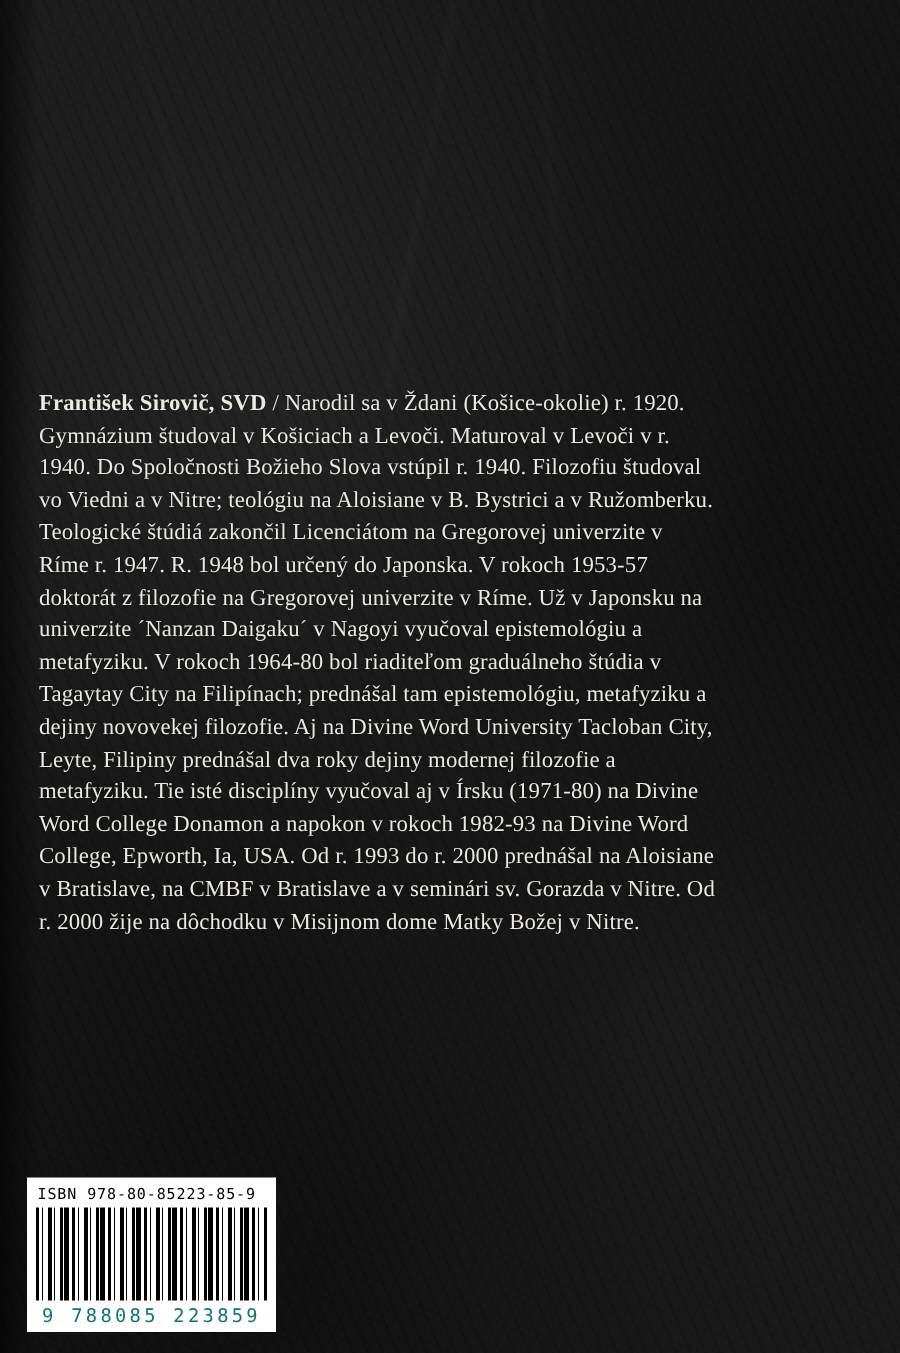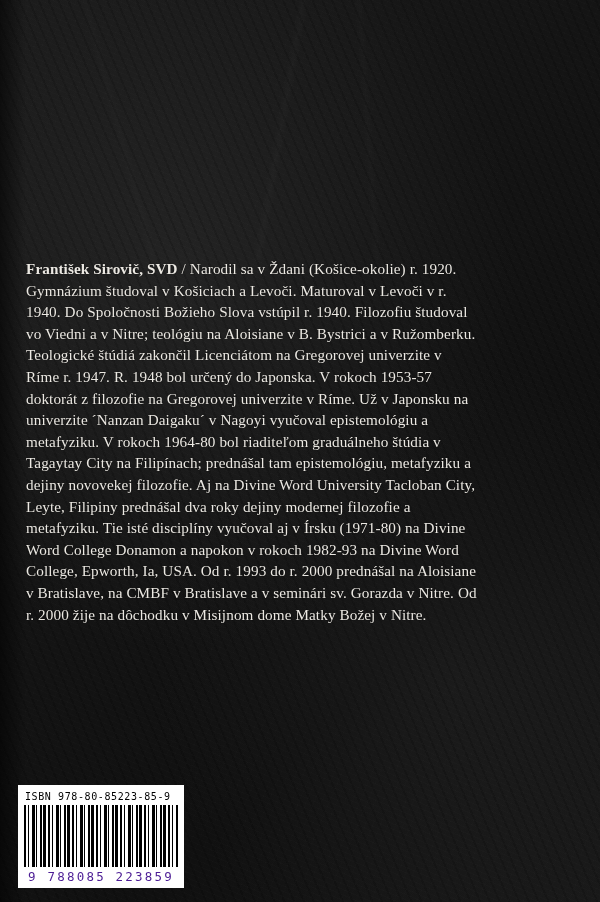--- a/index.html
+++ b/index.html
@@ -102,21 +102,21 @@
         #000 16px, #000 18px, #fff 18px, #fff 19px,
         #000 19px, #000 22px, #fff 22px, #fff 24px);
     background-size: 24px 100%;
   }
   #bars-guards {
     position: relative;
   }
   #digits {
     font-family: "DejaVu Sans Mono", monospace;
     font-size: 12.5px;
-    color: #4c1d95;
+    color: #0f766e;
     letter-spacing: 2.2px;
     margin-top: 2px;
     white-space: nowrap;
     text-align: center;
   }
 </style>
 </head>
 <body>
 
 <div id="page">

